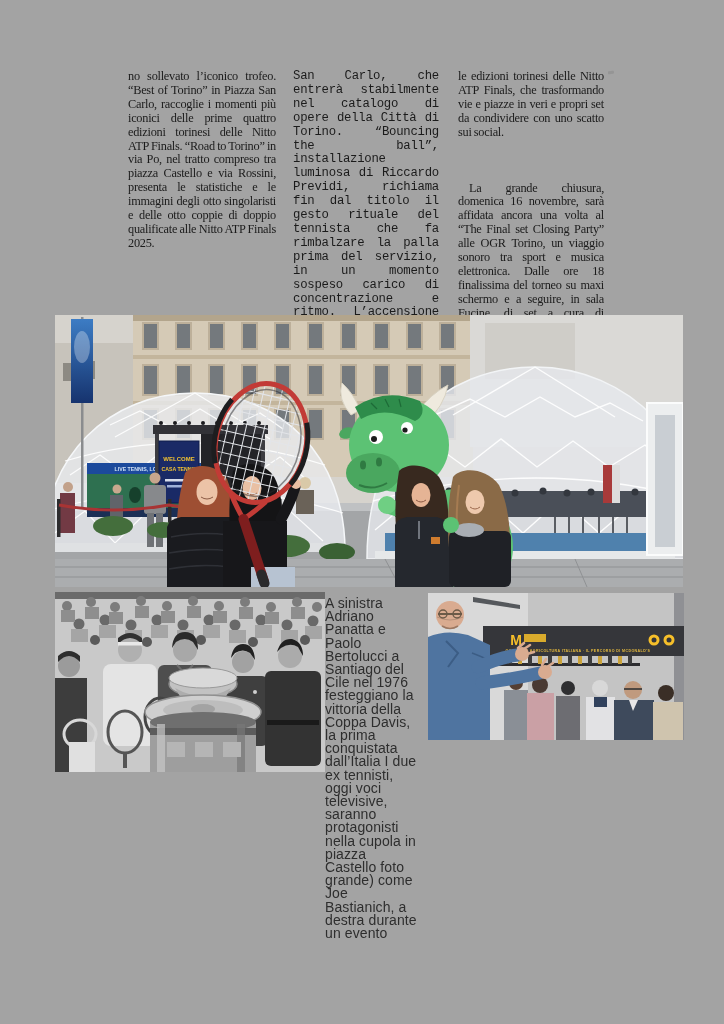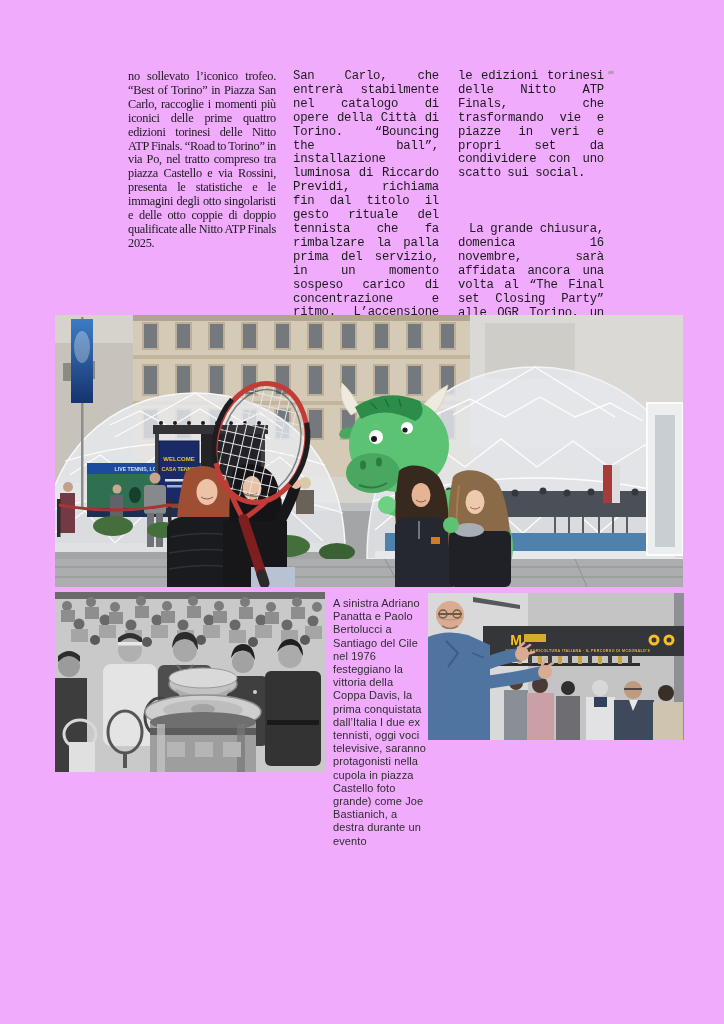--- a/index.html
+++ b/index.html
@@ -1,29 +1,29 @@
 <!DOCTYPE html>
 <html lang="it"><head>
 <meta charset="utf-8">
 <style>
   html,body{margin:0;padding:0;background:#ffffff;}
-  .page{position:relative;width:724px;height:1024px;background:#f0abfc;overflow:hidden;
+  .page{position:relative;width:724px;height:1024px;background:#a3a3a3;overflow:hidden;
         font-family:"Liberation Serif", serif;}
   .news-col{position:absolute;top:70px;width:148px;font-size:12.3px;line-height:13.9px;
         text-align:justify;color:#1b1b1b;letter-spacing:-0.25px;word-spacing:-0.6px;}
   .news-col p{margin:0;}
   .news-col p.indent{text-indent:11px;margin-top:42px;}
-  #col1{left:128px;} #col2{left:293px;width:146px;font-family:Liberation Mono, monospace;} #col3{left:458px;width:146px;font-family:Liberation Mono, monospace;}
+  #col1{left:128px;} #col2{left:293px;width:146px;font-family:Liberation Mono, monospace;} #col3{left:458px;width:146px;}
   .photo{position:absolute;overflow:hidden;line-height:0;}
   .photo svg{display:block;}
   #main-photo{left:55px;top:315px;width:628px;height:272px;}
   #bw-photo{left:55px;top:592px;width:270px;height:180px;}
   #event-photo{left:428px;top:593px;width:256px;height:147px;}
-  .caption-col{position:absolute;left:333px;top:597px;width:94px;
-        font-family:"Liberation Sans", sans-serif;font-size:11px;line-height:13.2px;
+  .caption-col{position:absolute;left:325px;top:597px;width:94px;
+        font-family:"Liberation Sans", sans-serif;font-size:14px;line-height:13.2px;
         color:#2e2e2e;letter-spacing:0.1px;}
   .speck{position:absolute;left:608px;top:71px;width:6px;height:3px;background:#8a8a8a;
         opacity:.55;border-radius:1px;transform:rotate(-8deg);}
   .svg-label{font-family:"Liberation Sans", sans-serif;font-weight:bold;}
 </style>
 </head>
 <body>
 
 <div class="page">
 

